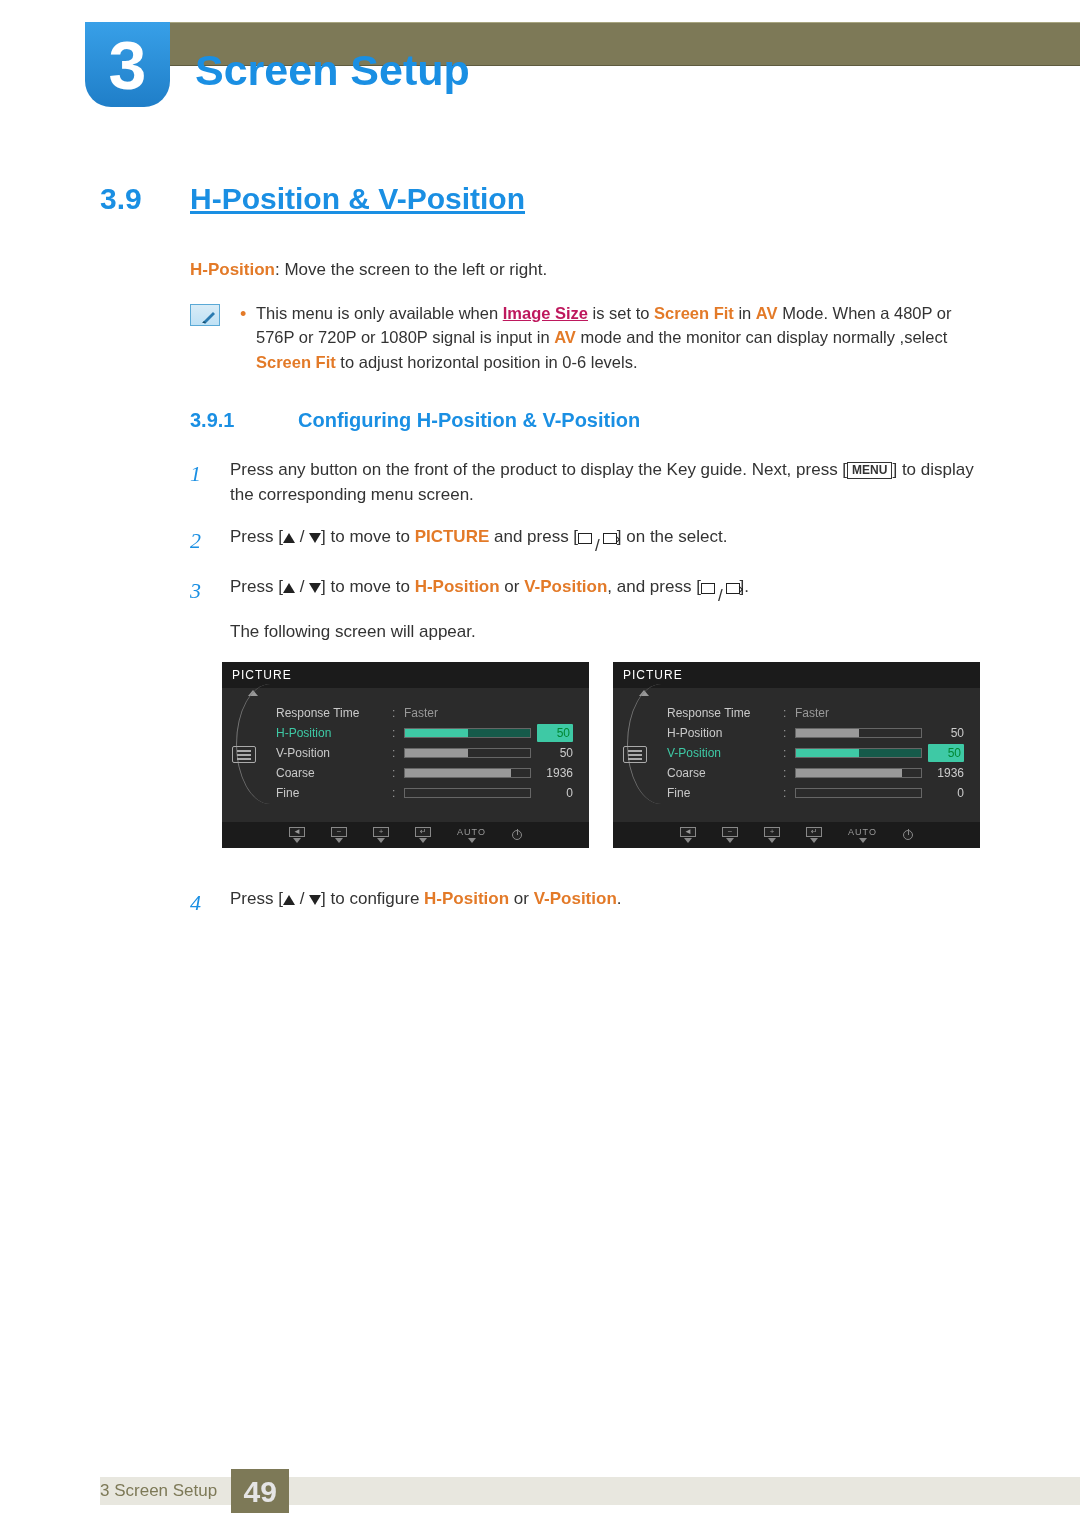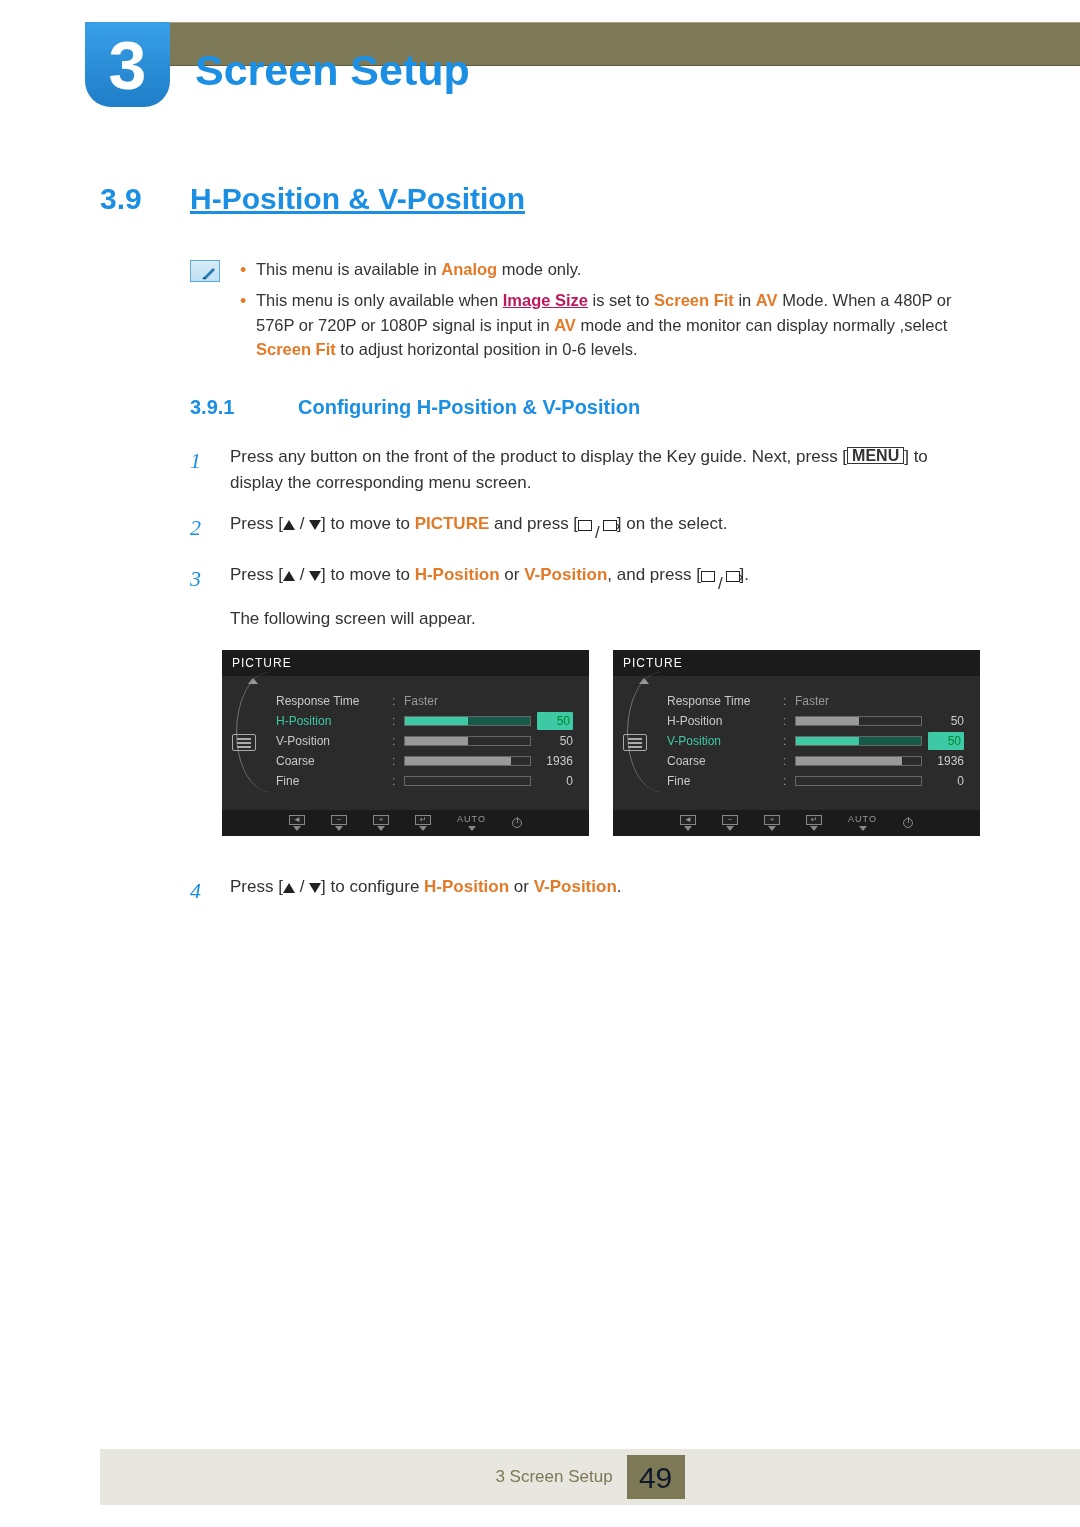--- a/index.html
+++ b/index.html
@@ -75,21 +75,21 @@
     font-size: 18px;
   }
   .subsec-row { display:flex; gap:40px; margin: 18px 0 22px 0;}
   .subsec-num { color:#1a8fe3; font-size:20px; font-weight:bold; width:68px;}
   .subsec-title { color:#1a8fe3; font-size:20px; font-weight:bold;}
   ol.steps { list-style:none; counter-reset: step; margin-left: 0; }
   ol.steps > li { display:flex; gap:18px; margin-bottom:16px; }
   .step-num { color:#1a8fe3; font-size:22px; font-style: italic; width: 22px; flex:0 0 22px; font-family: Georgia, serif;}
   .step-body { flex:1; }
   .menu-box {
-    display:inline-block; border:1px solid #333; font-size:16px;
+    display:inline-block; border:1px solid #333; font-size:12px;
     font-weight:bold; padding:0 4px; line-height:15px; vertical-align: 1px;
     font-family: Arial;
   }
   .tri-up, .tri-down {
     display:inline-block; width:0; height:0; vertical-align:-1px;
     border-left:6px solid transparent; border-right:6px solid transparent;
   }
   .tri-up { border-bottom:10px solid #222; }
   .tri-down { border-top:10px solid #222; }
   .enter-glyph {
@@ -159,59 +159,59 @@
   .osd-fbtn .bot {
     width:0;height:0;border-left:4px solid transparent;border-right:4px solid transparent;
     border-top:5px solid #888;
   }
   .osd-fbtn.text .top { width:auto; border:none; background:none; font-size:9px; letter-spacing:1px;}
   .osd-fbtn.power .top { border-radius:50%; width:10px; height:10px; position:relative;}
   .osd-fbtn.power .top::after{content:"";position:absolute;left:4px;top:-2px;width:1px;height:6px;background:#888;}
 
   
   .page-footer {
-    position:absolute; left:100px; right:0; bottom:22px; height:56px;
-    background:#e8e7df; display:flex; align-items:center; justify-content:center;
+    position:absolute; left:100px; right:0; bottom:22px; height:28px;
+    background:#e8e7df; display:flex; align-items:center; justify-content:flex-start;
     padding-right:0;
   }
   .page-footer .label { color:#7d7957; font-size:17px; margin-right:14px;}
   .page-footer .num {
-    background:#7d7957; color:#0f172a; font-size:30px; font-weight:normal;
+    background:#7d7957; color:#e5e5e5; font-size:30px; font-weight:bold;
     width:58px; height:44px; display:flex; align-items:center; justify-content:center;
   }
 </style>
 </head>
 <body>
 
 <div class="top-band"></div>
 <div class="chapter-tab">
   <span>3</span>
 </div>
 <div class="chapter-title">Screen Setup</div>
 
 <div class="content">
 
   <div class="sec-row">
     <div class="sec-num">3.9</div>
     <div class="sec-title">H-Position &amp; V-Position</div>
   </div>
 
   <div class="body-block">
+    <p class="para">
+      <span class="orange">H-Position</span><span>: Move the screen to the left or right.</span>
+    </p>
 
     <div class="note-wrap">
       <div class="note-icon">
         <svg width="16" height="14" viewBox="0 0 16 14">
             <path d="M2 12 L12 2 L14 4 L4 14 Z" fill="#2a7ab0"></path>
             <path d="M1 13 L3 11 L5 13 Z" fill="#16506f"></path>
           </svg>
       </div>
       <ul class="note-list">
-        <li>
-          <span>This menu is available in </span><span class="orange">Analog</span><span> mode only.</span>
-        </li>
         <li>
           <span>This menu is only available when </span><span class="orange-u">Image Size</span><span> is set to </span><span class="orange">Screen Fit</span><span> in </span><span class="orange">AV</span><span> Mode. When a 480P or 576P or 720P or 1080P signal is input in </span><span class="orange">AV</span><span> mode and the monitor can display normally ,select </span><span class="orange">Screen Fit</span><span> to adjust horizontal position in 0-6 levels.</span>
         </li>
       </ul>
     </div>
 
     <div class="subsec-row">
       <div class="subsec-num">3.9.1</div>
       <div class="subsec-title">Configuring H-Position &amp; V-Position</div>
     </div>

